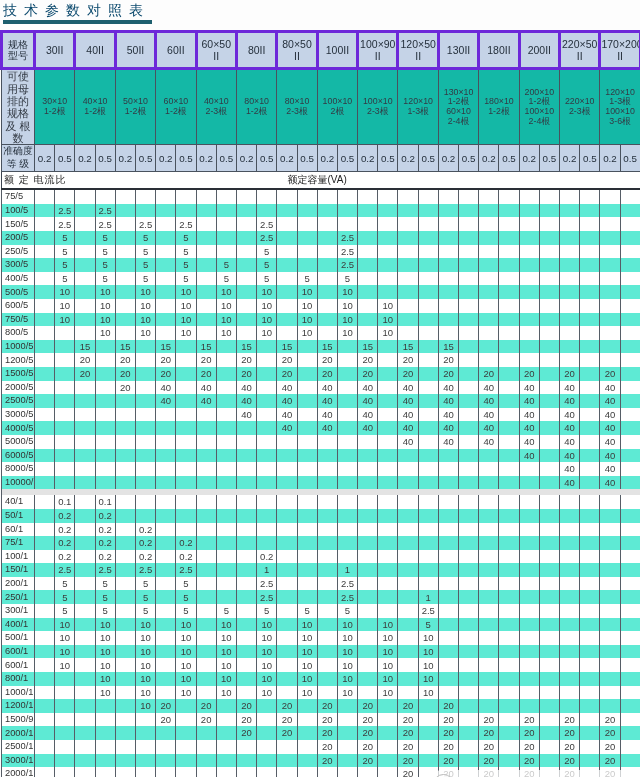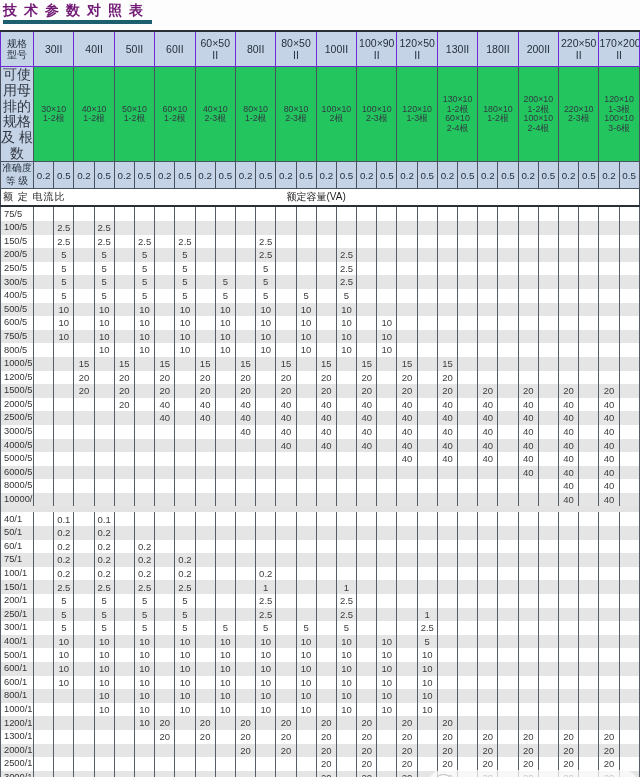--- a/index.html
+++ b/index.html
@@ -2,54 +2,54 @@
 <html><head>
 <meta charset="utf-8">
 <style>
   html,body { margin:0; padding:0; }
   body {
     width:640px; height:777px; background:#fdfdfd; position:relative;
     font-family:"Liberation Sans","DejaVu Sans",sans-serif; overflow:hidden;
   }
   .page-title {
     display:inline-block; margin:3px 0 6px 3px; padding:0 2px 2px 0;
-    font-size:14px; font-weight:bold; letter-spacing:7px; color:#701a75;
+    font-size:14px; font-weight:normal; letter-spacing:7px; color:#0c4a6e;
     border-bottom:4px solid #1d5f6e; line-height:1.1;
   }
   table.param {
     border-collapse:collapse; table-layout:fixed; width:639px;
     border:1px solid #3c4450; border-top:2px solid #2a2f36;
   }
   th,td { padding:0; overflow:hidden; }
   thead th { font-weight:normal; white-space:pre-line; }
   tr.r1 th {
-    background:#c5d3e7; border:1px solid #6d28d9; height:34px;
+    background:#c5d3e7; border:3px solid #6d28d9; height:34px;
     font-size:10.5px; color:#25303c; line-height:1.15;margin-top:20px;
   }
   tr.r2 th {
-    background:#22c55e; border:1px solid #49525e; height:47px;
+    background:#14b8a6; border:1px solid #49525e; height:47px;
     font-size:8.8px; color:#333a44; line-height:1.12;
   }
   tr.r2 th.lab, tr.r3 th.lab, tr.r1 th.lab { background:#c5d3e7; }
-  tr.r2 th.lab { font-size:14px; }
+  tr.r2 th.lab { font-size:11px; }
   tr.r1 th.lab { font-size:10px; }
   tr.r3 th {
     background:#c5d3e7; border:1px solid #49525e; height:26px;
     font-size:9.8px; color:#25303c;
   }
   tr.r4 td { height:16px; border-bottom:2px solid #2a2f36; background:#fff; }
   .r4flex { display:flex; align-items:center; font-size:10px; color:#222; }
   .r4flex .ratio-cap { flex:0 0 auto; padding-left:2px; letter-spacing:1px; }
   .r4flex .va-cap { flex:1; text-align:center; padding-right:72px; }
   tbody td {
     height:13.6px; font-size:9.5px; color:#3c3c3c; text-align:center;
     border-left:1px solid #565d66; border-right:1px solid #565d66; line-height:1;
   }
   tbody td.rl { text-align:left; padding-left:3px; font-size:9.3px; color:#333; }
-  tbody tr.odd  { background:#e5e5e5; }
+  tbody tr.odd  { background:#5eead4; }
   tbody tr.even { background:#ffffff; }
   tbody tr.sep td { height:6px; background:#e3e3e3; }
   .watermark {
     position:absolute; left:428px; top:734px; width:210px; height:29px;
     background:rgba(255,255,255,0.72); border-radius:15px;
     display:flex; align-items:center; z-index:5;margin-top:36px;
   }
   .smiley {
     width:19px; height:19px; border-radius:50%; border:1.5px solid #b9b9b9;
     margin:0 4px 0 5px; position:relative; background:rgba(255,255,255,0.85);
@@ -1468,21 +1468,21 @@
         <td class="dv"></td>
         <td class="dv"></td>
         <td class="dv"></td>
         <td class="dv"></td>
         <td class="dv"></td>
         <td class="dv"></td>
         <td class="dv"></td>
         <td class="dv"></td>
       </tr>
       <tr class="even">
-        <td class="rl">1300/1</td>
+        <td class="rl">1500/9</td>
         <td class="dv"></td>
         <td class="dv"></td>
         <td class="dv"></td>
         <td class="dv"></td>
         <td class="dv"></td>
         <td class="dv"></td>
         <td class="dv">20</td>
         <td class="dv"></td>
         <td class="dv">20</td>
         <td class="dv"></td>

